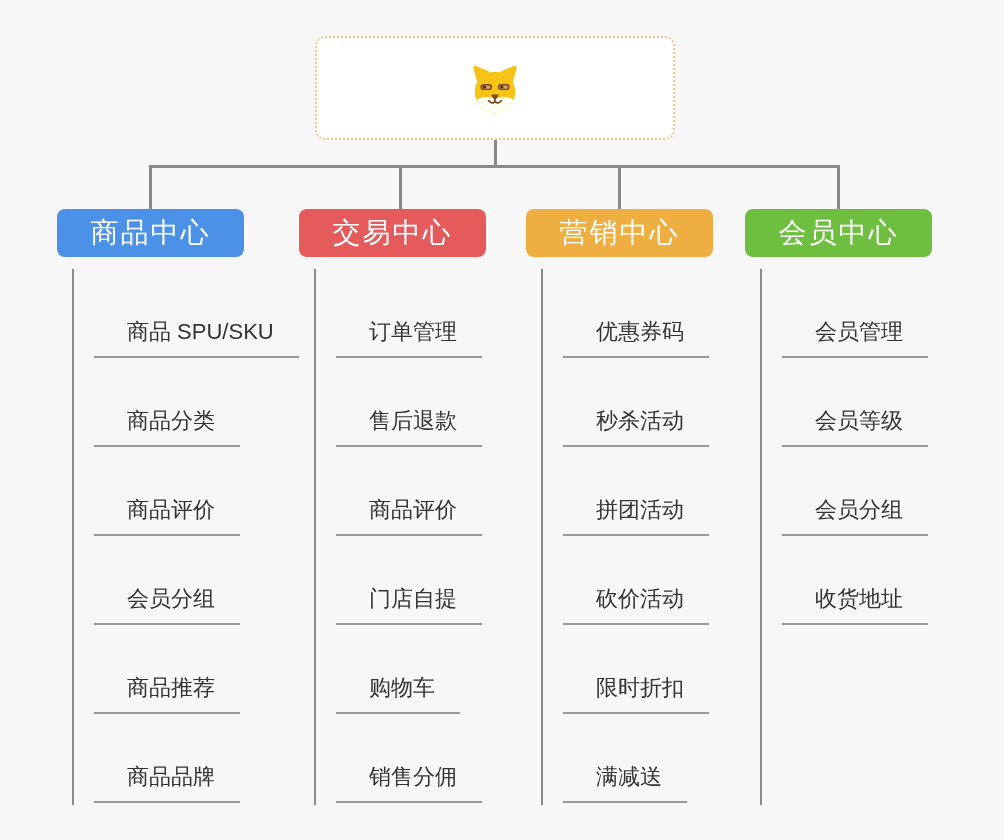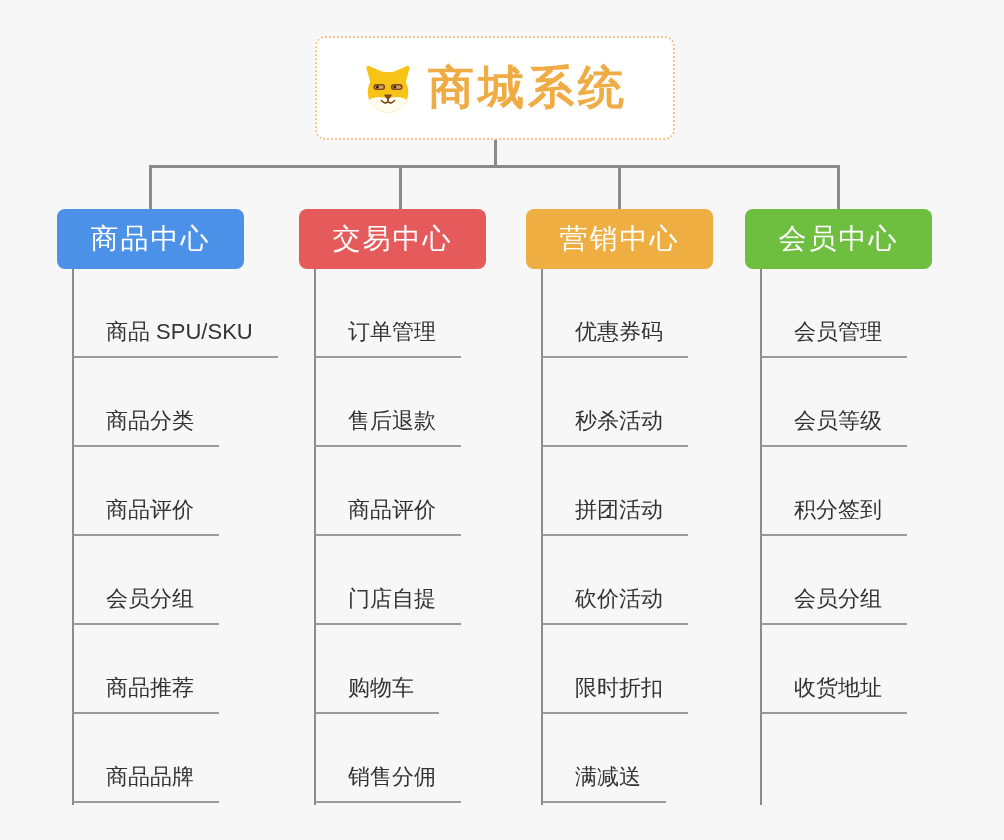--- a/index.html
+++ b/index.html
@@ -33,29 +33,29 @@
   }
   .dog-icon{width:52px;height:52px;flex:0 0 auto;}
 
   
   .branch{position:absolute;top:209px;width:187px;}
   .b0{left:57px;}
   .b1{left:299px;}
   .b2{left:526px;}
   .b3{left:745px;border-radius:30px;}
   .branch-node{
-    height:60px;border-radius:8px;
+    height:48px;border-radius:8px;
     display:flex;align-items:center;justify-content:center;
     color:#ffffff;font-size:28px;letter-spacing:2px;white-space:nowrap;
   }
   .branch-vline{
     position:absolute;left:15px;top:60px;width:2px;height:536px;background:#8c8c8c;
   }
   .items{position:absolute;left:16px;top:60px;}
-  .item-row{height:89px;display:flex;align-items:flex-end;}
+  .item-row{height:89px;display:flex;align-items:flex-end;padding-left:21px;}
   .leaf{
     display:inline-block;white-space:nowrap;
     font-size:22px;color:#333333;
     padding:0 25px 9px 33px;
     border-bottom:2px solid #9a9a9a;
     cursor:default;
   }
 </style>
 </head>
 <body>
@@ -82,21 +82,20 @@
       </g>
       <rect x="14" y="27" width="14.5" height="7.5" rx="3.7" fill="#7b4a1e"></rect>
       <rect x="16" y="29" width="10.5" height="3.8" rx="1.9" fill="#d9a05b"></rect>
       <circle cx="19" cy="30.8" r="1.9" fill="#3d2410"></circle>
       <rect x="35.5" y="27" width="14.5" height="7.5" rx="3.7" fill="#7b4a1e"></rect>
       <rect x="37.5" y="29" width="10.5" height="3.8" rx="1.9" fill="#d9a05b"></rect>
       <circle cx="40.5" cy="30.8" r="1.9" fill="#3d2410"></circle>
       <path d="M28.5 41 h7 l-3.5 4.5 z" fill="#7b4a1e" stroke="#7b4a1e" stroke-width="2" stroke-linejoin="round"></path>
       <path d="M32 45.5 v3.2 M24 47.5 q4 5 8 1.2 q4 3.8 8 -1.2" fill="none" stroke="#7b4a1e" stroke-width="2" stroke-linecap="round"></path>
     </svg>
-    <span class="root-label">商城系统</span>
   </div>
 
   <div class="branch b0">
     <div class="branch-node" style="background: rgb(75, 145, 232);">
       <span>商品中心</span>
     </div>
     <div class="branch-vline"></div>
     <div class="items">
       <div class="item-row">
           <span class="leaf">商品 SPU/SKU</span>
@@ -179,23 +178,20 @@
     </div>
     <div class="branch-vline"></div>
     <div class="items">
       <div class="item-row">
           <span class="leaf">会员管理</span>
         </div>
       <div class="item-row">
           <span class="leaf">会员等级</span>
         </div>
       <div class="item-row">
-          <span class="leaf">积分签到</span>
-        </div>
-      <div class="item-row">
           <span class="leaf">会员分组</span>
         </div>
       <div class="item-row">
           <span class="leaf">收货地址</span>
         </div>
     </div>
   </div>
 
 </div>
 

